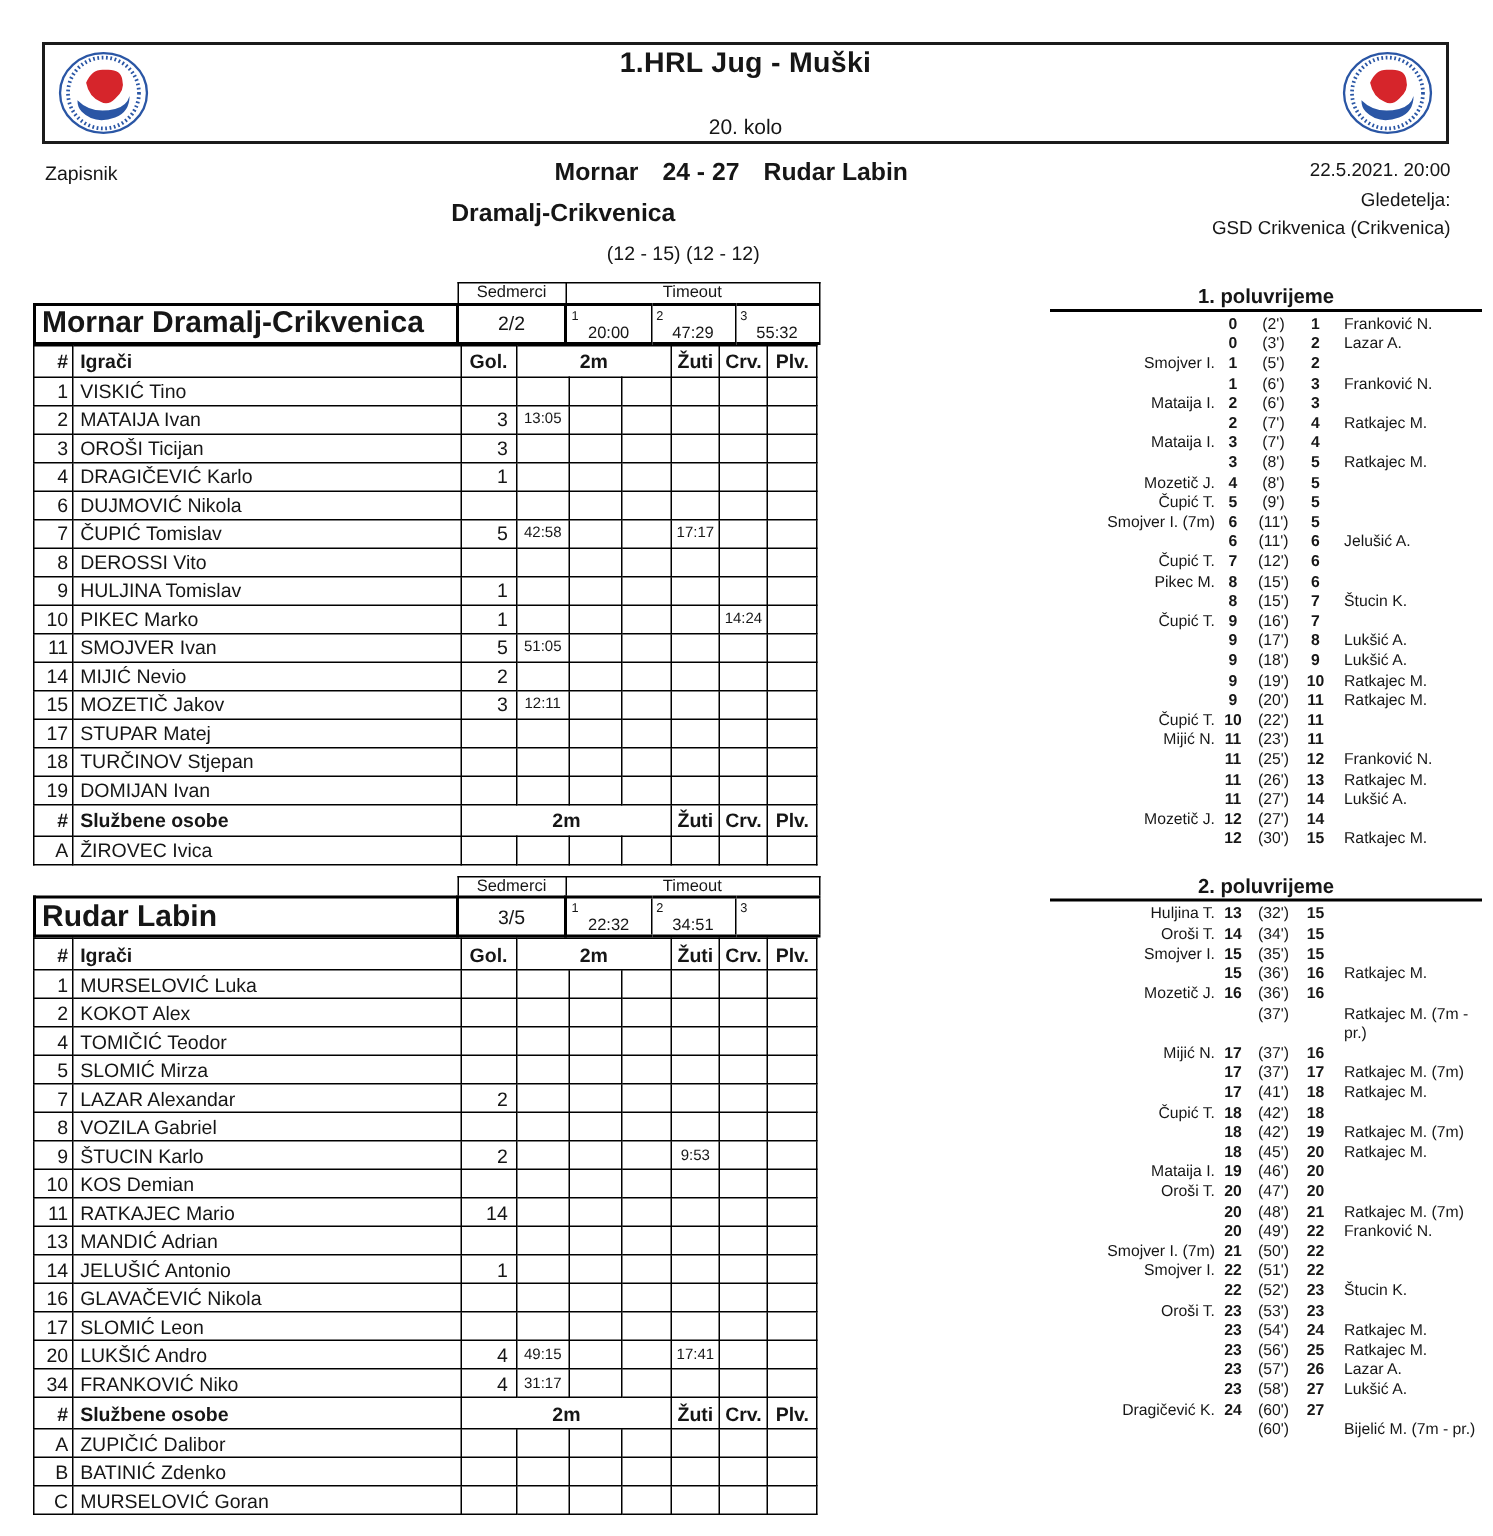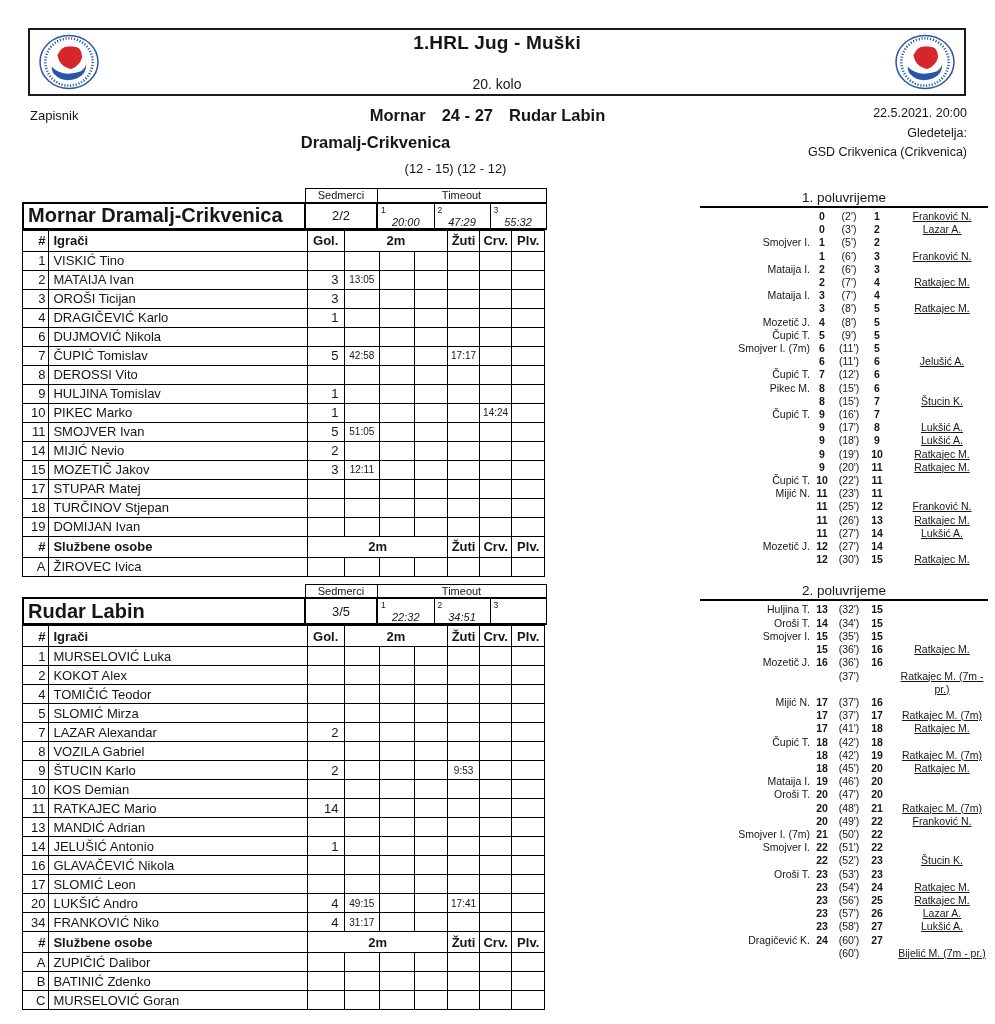--- a/index.html
+++ b/index.html
@@ -27,40 +27,40 @@
   .tables { position:absolute; left:22px; top:188px; width:525px; }
   table { border-collapse:collapse; table-layout:fixed; width:523px; }
   td { border:1px solid #000; overflow:hidden; white-space:nowrap; }
 
   .thead-block td.blank { border:none; }
   .thead-block .lbl { font-size:11px; text-align:center; height:14px; font-weight:normal; }
   .thead-block .tname { font-size:20px; font-weight:bold; padding-left:4px; height:20px; border-width:2px; }
   .thead-block .sedval { font-size:13px; text-align:center; border-width:2px;border-radius:14px; }
   .thead-block .toc { position:relative; vertical-align:top; border-width:2px 1px 2px 1px; }
   .toc .sup { position:absolute; left:3px; top:1px; font-size:8.5px; }
-  .toc .tot { display:block; text-align:center; font-size:11px; margin-top:12px;font-style:italic; }
+  .toc .tot { display:block; text-align:center; font-size:11px; margin-top:12px; }
 
   .roster .hdr td { font-weight:bold; font-size:13px; height:21px; }
   .roster td { height:19px; font-size:13px; }
   .roster .c-num { text-align:right; padding-right:3px; }
   .roster .c-name { padding-left:4px; }
   .roster .c-gol { text-align:right; padding-right:5px; }
   .roster .c-time { font-size:10px; text-align:center; }
   .roster .hdr .c-gol, .roster .hdr .c-mid, .roster .hdr .c-time { text-align:center; padding-right:0; }
   .t2block { margin-top:7px; }
 
   
   .timeline { position:absolute; left:700px; top:190px; width:288px; }
-  .half-title { font-size:13.5px; font-weight:normal; text-align:center; border-bottom:2px solid #000; padding-bottom:1px; }
+  .half-title { font-size:13.5px; font-weight:bold; text-align:center; border-bottom:2px solid #000; padding-bottom:1px; }
   .events { padding-top:2px; }
   .ev { display:grid; grid-template-columns:112px 20px 34px 22px 1fr; line-height:13.2px; font-size:10.5px; }
   .ev .hn { text-align:right; padding-right:2px; }
   .ev .hs, .ev .as { text-align:center; font-weight:bold; }
   .ev .min { text-align:center; }
-  .ev .an { text-align:center; padding-left:8px;text-decoration:underline; }
+  .ev .an { text-align:left; padding-left:8px; }
   .half2 { margin-top:17px; }
 </style>
 </head>
 <body>
 
 <div class="page">
 
   <div class="banner">
     <svg class="logo" viewBox="0 0 64 58">
       <ellipse cx="32" cy="29" rx="30" ry="27.5" fill="#ffffff" stroke="#2a56a5" stroke-width="1.6"></ellipse>

